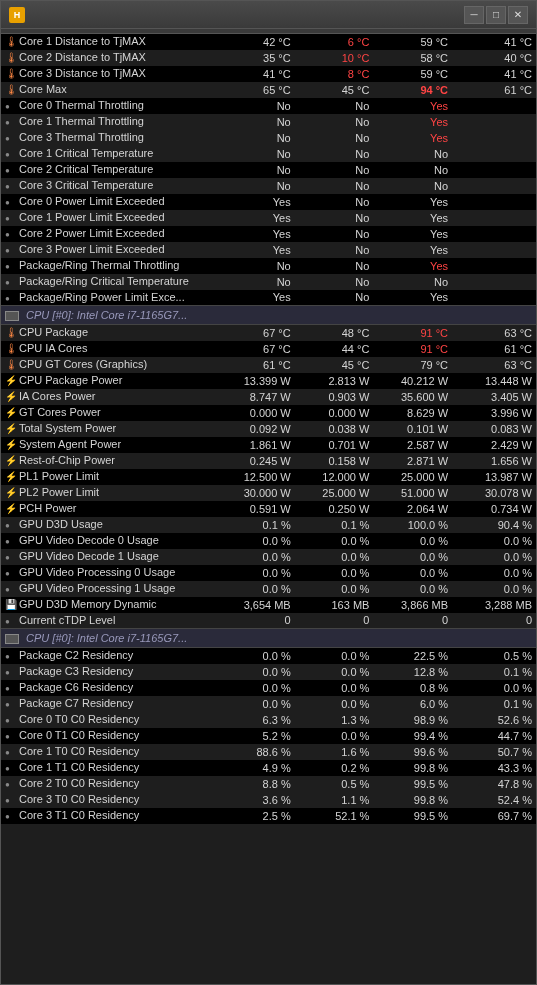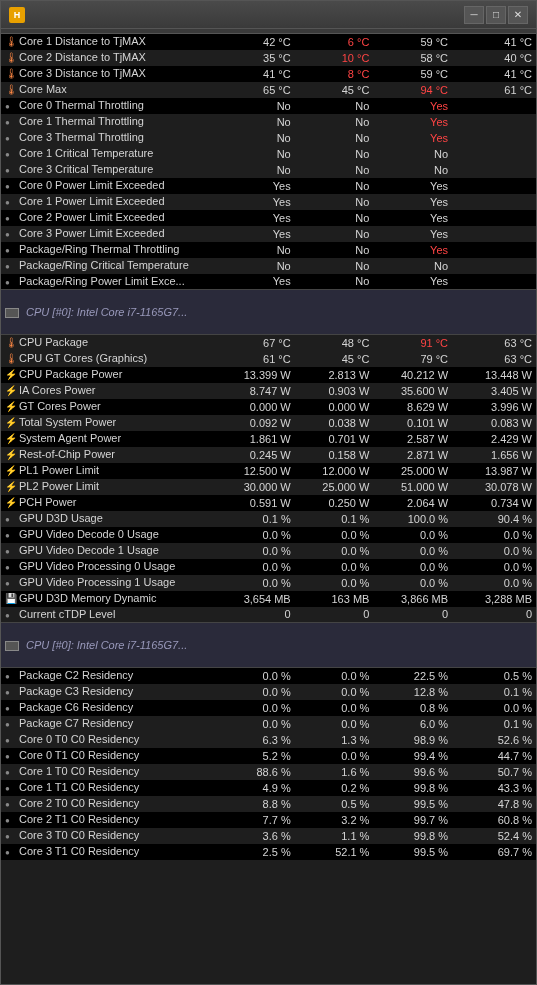--- a/index.html
+++ b/index.html
@@ -116,21 +116,21 @@
       vertical-align: middle;
       font-size: 10px;
     }
     .red { color: #ff4444; }
     .section-header {
       background: #2a2a3a !important;
       color: #aaaacc;
       font-style: italic;
     }
     .section-header td {
-      padding: 16px 4px;
+      padding: 3px 4px;
       border-top: 1px solid #444;
       border-bottom: 1px solid #444;
       color: #9999bb;
     }
     .col-sensor { width: 205px; }
     .col-current { width: 75px; }
     .col-min { width: 75px; }
     .col-max { width: 75px; }
     .col-avg { width: 80px; }
   </style>
@@ -187,21 +187,21 @@
       <td class="red" style="color: rgb(255, 68, 68);">8 °C</td>
       <td>59 °C</td>
       <td>41 °C</td>
     </tr>
           <tr class="odd">
       <td>
         <span class="sensor-icon"><span style="color:#ff8844;font-size:10px;">🌡</span></span>Core Max
       </td>
       <td>65 °C</td>
       <td>45 °C</td>
-      <td class="red" style="color: rgb(255, 68, 68);">94 °C</td>
+      <td class="red" style="color: rgb(255, 68, 68); font-weight: bold;">94 °C</td>
       <td>61 °C</td>
     </tr>
           <tr class="even">
       <td>
         <span class="sensor-icon"><span style="color:#888;font-size:8px;">●</span></span>Core 0 Thermal Throttling
       </td>
       <td>No</td>
       <td>No</td>
       <td class="red" style="color: rgb(255, 68, 68);">Yes</td>
       <td></td>
@@ -220,20 +220,29 @@
         <span class="sensor-icon"><span style="color:#888;font-size:8px;">●</span></span>Core 3 Thermal Throttling
       </td>
       <td>No</td>
       <td>No</td>
       <td class="red" style="color: rgb(255, 68, 68);">Yes</td>
       <td></td>
     </tr>
           <tr class="odd">
       <td>
         <span class="sensor-icon"><span style="color:#888;font-size:8px;">●</span></span>Core 1 Critical Temperature
+      </td>
+      <td>No</td>
+      <td>No</td>
+      <td>No</td>
+      <td></td>
+    </tr>
+          <tr class="even">
+      <td>
+        <span class="sensor-icon"><span style="color:#888;font-size:8px;">●</span></span>Core 2 Critical Temperature
       </td>
       <td>No</td>
       <td>No</td>
       <td>No</td>
       <td></td>
     </tr>
           <tr class="odd">
       <td>
         <span class="sensor-icon"><span style="color:#888;font-size:8px;">●</span></span>Core 3 Critical Temperature
       </td>
@@ -313,20 +322,29 @@
           </tr>
           <tr class="odd">
       <td>
         <span class="sensor-icon"><span style="color:#ff8844;font-size:10px;">🌡</span></span>CPU Package
       </td>
       <td>67 °C</td>
       <td>48 °C</td>
       <td class="red" style="color: rgb(255, 68, 68);">91 °C</td>
       <td>63 °C</td>
     </tr>
+          <tr class="even">
+      <td>
+        <span class="sensor-icon"><span style="color:#ff8844;font-size:10px;">🌡</span></span>CPU IA Cores
+      </td>
+      <td>67 °C</td>
+      <td>44 °C</td>
+      <td class="red" style="color: rgb(255, 68, 68);">91 °C</td>
+      <td>61 °C</td>
+    </tr>
           <tr class="odd">
       <td>
         <span class="sensor-icon"><span style="color:#ff8844;font-size:10px;">🌡</span></span>CPU GT Cores (Graphics)
       </td>
       <td>61 °C</td>
       <td>45 °C</td>
       <td>79 °C</td>
       <td>63 °C</td>
     </tr>
           <tr class="even">
@@ -553,29 +571,20 @@
     </tr>
           <tr class="odd">
       <td>
         <span class="sensor-icon"><span style="color:#888;font-size:8px;">●</span></span>Core 2 T0 C0 Residency
       </td>
       <td>8.8 %</td>
       <td>0.5 %</td>
       <td>99.5 %</td>
       <td>47.8 %</td>
     </tr>
-          <tr class="even">
-      <td>
-        <span class="sensor-icon"><span style="color:#888;font-size:8px;">●</span></span>Core 2 T1 C0 Residency
-      </td>
-      <td>7.7 %</td>
-      <td>3.2 %</td>
-      <td>99.7 %</td>
-      <td>60.8 %</td>
-    </tr>
           <tr class="odd">
       <td>
         <span class="sensor-icon"><span style="color:#888;font-size:8px;">●</span></span>Core 3 T0 C0 Residency
       </td>
       <td>3.6 %</td>
       <td>1.1 %</td>
       <td>99.8 %</td>
       <td>52.4 %</td>
     </tr>
           <tr class="even">

